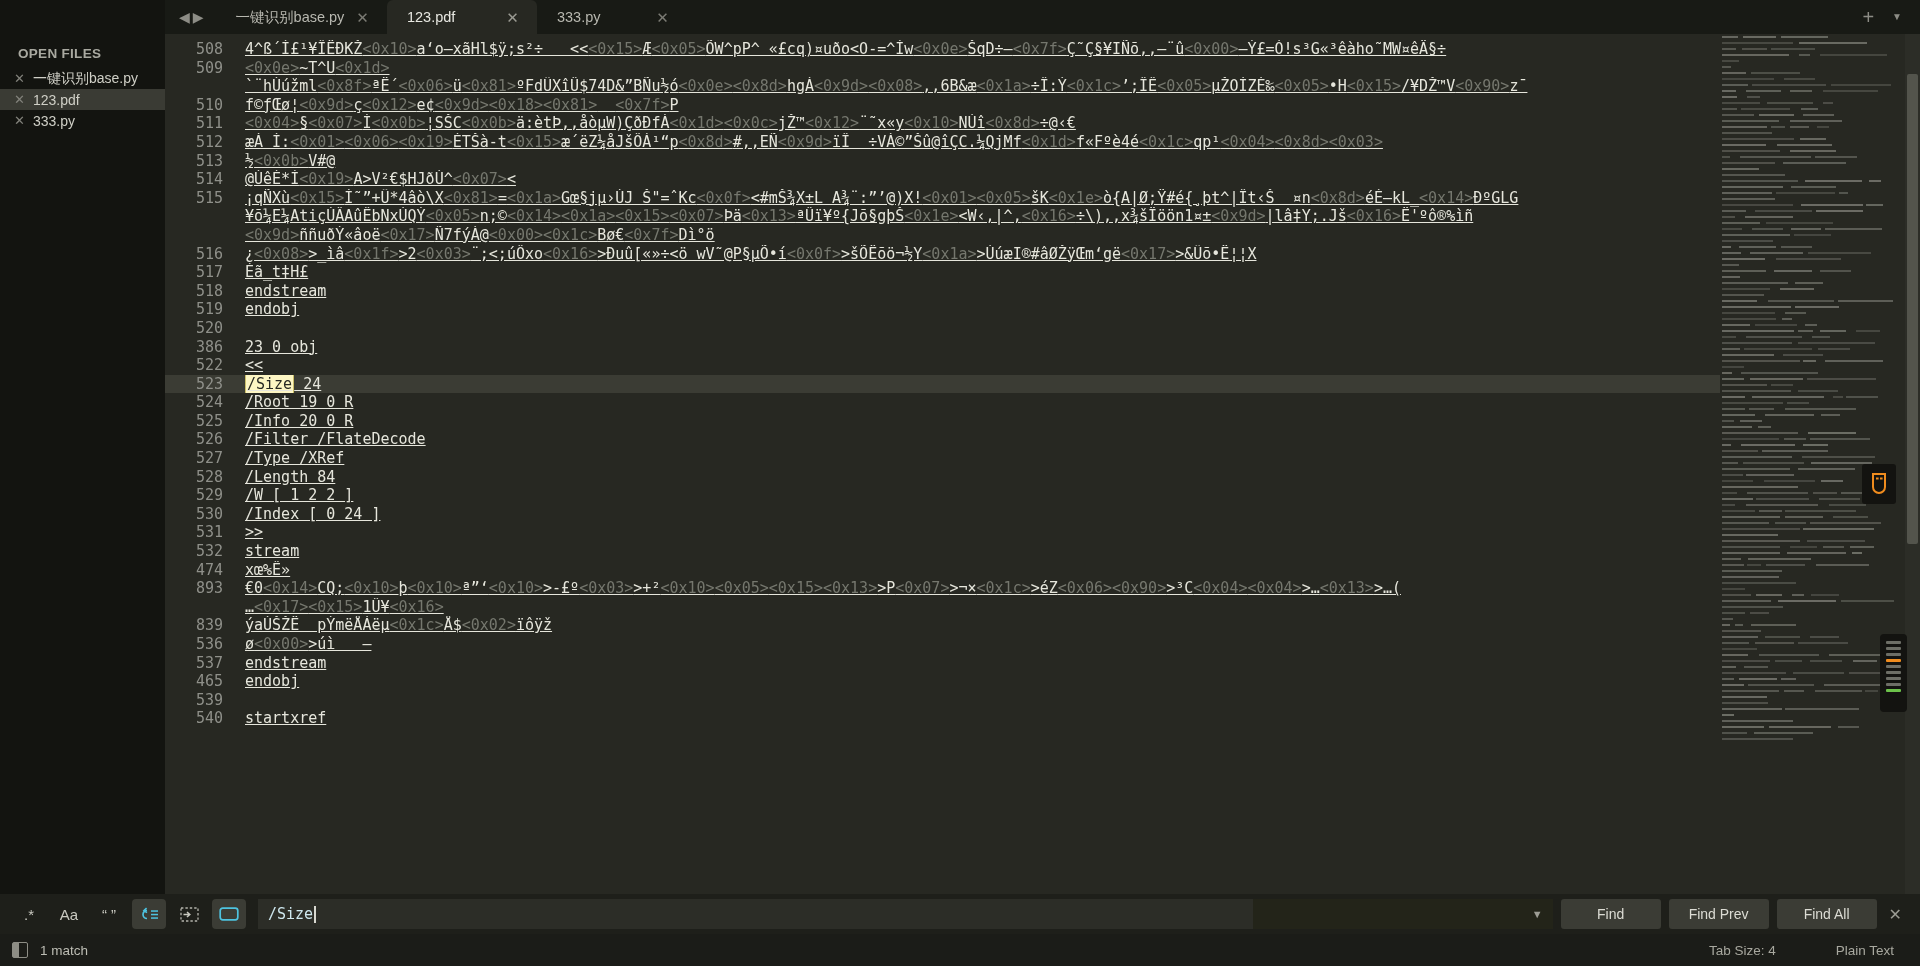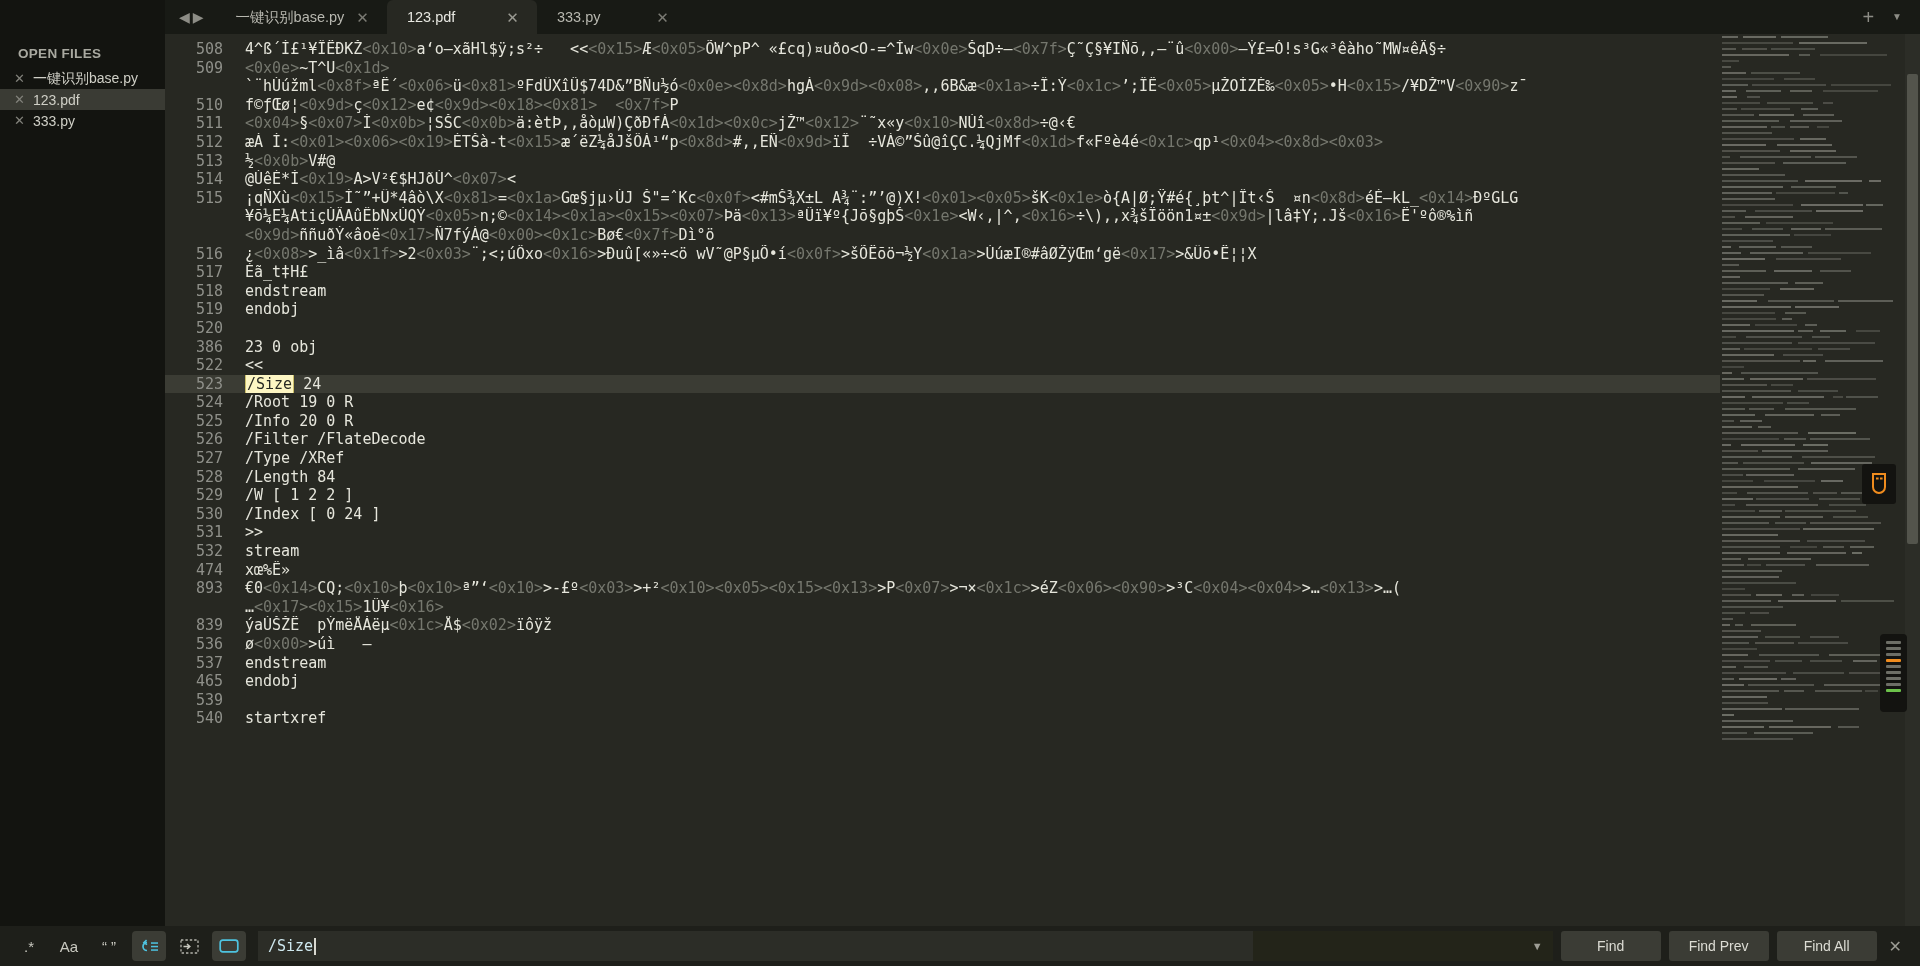--- a/index.html
+++ b/index.html
@@ -66,21 +66,21 @@
     padding-top:6px; font-family:"DejaVu Sans Mono", monospace; font-size:15px;
     color:#8f908a; position:relative; overflow:hidden;
   }
   .gnum { height:18.6px; line-height:18.6px; padding-right:14px; white-space:nowrap; }
   .gnum.cur { background:#3b3c34; }
   .code {
     flex:1; min-width:0; overflow:hidden; padding-top:6px;
     font-family:"DejaVu Sans Mono", monospace; font-size:15px; color:#e6e6dc;
     white-space:pre; position:relative;
   }
-  .cline { height:18.6px; line-height:18.6px; padding-left:8px; white-space:pre; overflow:hidden; }
+  .cline { height:18.6px; line-height:18.6px; padding-left:8px; white-space:pre; overflow:hidden;text-decoration:underline; }
   .cline.cur { background:#3b3c34; }
   .hx { color:#75776e; }
   .mark { background:#fdf6c3; color:#272822; border:1px solid #c9bd68; padding:0 1px; border-radius:1px; }
 
   
   .minimap {
     width:185px; min-width:185px; background:#272822; position:relative; overflow:hidden;
   }
   .mmline { height:6px; position:relative; }
   .mmline i {
@@ -812,13 +812,20 @@
     </div>
     <div class="fhistory">
       <span>▼</span>
     </div>
     <div class="fbtn">Find</div>
     <div class="fbtn">Find Prev</div>
     <div class="fbtn">Find All</div>
     <div class="fclose">✕</div>
   </div>
 
+  <div class="statusbar">
+    <div class="sb-panelicon"></div>
+    <div class="st-match">1 match</div>
+    <div class="st-spacer"></div>
+    <div class="st-item">Tab Size: 4</div>
+    <div class="st-item">Plain Text</div>
+  </div>
 </div>
 
 </body></html>

